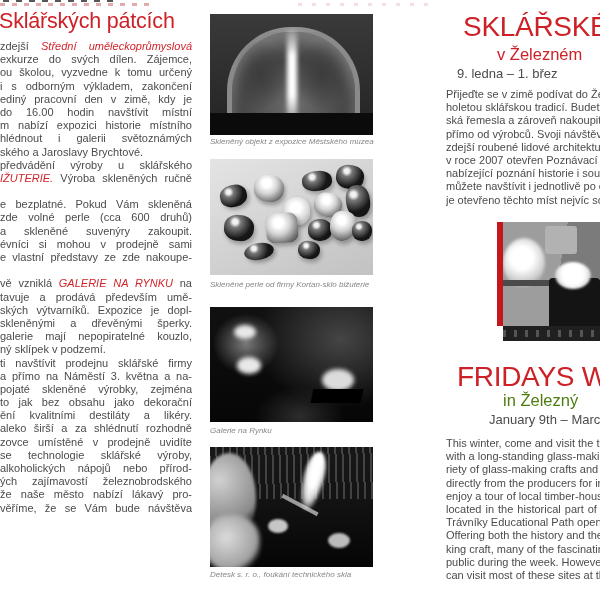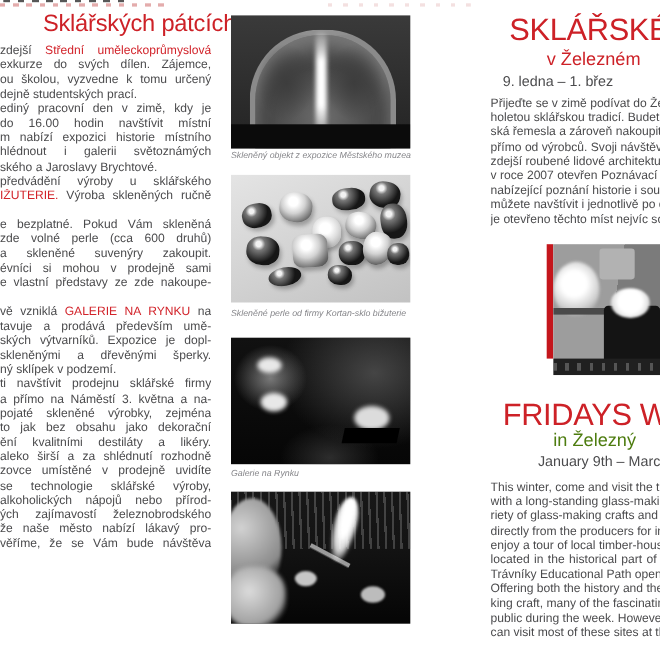--- a/index.html
+++ b/index.html
@@ -6,23 +6,23 @@
   .page{position:relative;width:600px;height:600px;background:#ffffff;overflow:hidden;
         font-family:"Liberation Sans",sans-serif;color:#4b4b4d;}
   
   .smudge1{position:absolute;left:3px;top:0;width:112px;height:2px;
     background:repeating-linear-gradient(90deg,rgba(45,45,45,.8) 0 6px,transparent 6px 13px);}
   .smudge2{position:absolute;left:0;top:3px;width:150px;height:3px;
     background:repeating-linear-gradient(90deg,rgba(200,90,90,.5) 0 5px,transparent 5px 12px);}
   .smudge3{position:absolute;left:298px;top:3px;width:130px;height:3px;opacity:.35;
     background:repeating-linear-gradient(90deg,rgba(190,80,80,.5) 0 4px,transparent 4px 14px);}
   
-  .red{color:#d2232a;}
+  .red{color:#d2232a;font-style:italic;}
   .left-title{position:absolute;left:-1px;top:9px;font-size:21.5px;letter-spacing:-.2px;
-    color:#cd2127;white-space:nowrap;padding-left:40px;}
+    color:#cd2127;white-space:nowrap;}
   .left-body{position:absolute;left:0;top:40px;width:192px;}
   .tline{font-size:11px;line-height:13.2px;height:13.2px;text-align:justify;
     text-align-last:justify;overflow:hidden;white-space:nowrap;}
   .tline.tend{text-align-last:left;}
   .gap{height:13.2px;}
   .rc .tline{width:158px;}
   .czech-body{position:absolute;left:446px;top:88px;width:158px;}
   .english-body{position:absolute;left:446px;top:437px;width:158px;}
   .cz-title{position:absolute;left:463px;top:11px;font-size:28px;letter-spacing:-.3px;
     color:#cd2127;white-space:nowrap;}
@@ -127,39 +127,40 @@
 
   <div class="smudge1"></div>
   <div class="smudge2"></div>
   <div class="smudge3"></div>
 
   <div class="left-title">Sklářských pátcích</div>
   <div class="left-body">
       <div class="tline"><span>zdejší </span><span class="red">Střední uměleckoprůmyslová</span></div>
       <div class="tline"><span>exkurze do svých dílen. Zájemce,</span></div>
       <div class="tline"><span>ou školou, vyzvedne k tomu určený</span></div>
-      <div class="tline tend"><span>dejně studentských prací.</span></div>
+      <div class="tline"><span>i s odborným výkladem, zakončení</span></div>
       <div class="tline"><span>ediný pracovní den v zimě, kdy je</span></div>
       <div class="tline"><span>do 16.00 hodin navštívit místní</span></div>
       <div class="tline"><span>m nabízí expozici historie místního</span></div>
       <div class="tline"><span>hlédnout i galerii světoznámých</span></div>
       <div class="tline tend"><span>ského a Jaroslavy Brychtové.</span></div>
       <div class="tline"><span>předvádění výroby u sklářského</span></div>
       <div class="tline"><span class="red">IŽUTERIE.</span><span> Výroba skleněných ručně</span></div>
       <div class="gap"></div>
       <div class="tline"><span>e bezplatné. Pokud Vám skleněná</span></div>
       <div class="tline"><span>zde volné perle (cca 600 druhů)</span></div>
       <div class="tline"><span>a skleněné suvenýry zakoupit.</span></div>
       <div class="tline"><span>évníci si mohou v prodejně sami</span></div>
       <div class="tline"><span>e vlastní představy ze zde nakoupe-</span></div>
       <div class="gap"></div>
       <div class="tline"><span>vě vzniklá </span><span class="red">GALERIE NA RYNKU</span><span> na</span></div>
       <div class="tline"><span>tavuje a prodává především umě-</span></div>
       <div class="tline"><span>ských výtvarníků. Expozice je dopl-</span></div>
       <div class="tline"><span>skleněnými a dřevěnými šperky.</span></div>
+      <div class="tline"><span>galerie mají nepopiratelné kouzlo,</span></div>
       <div class="tline tend"><span>ný sklípek v podzemí.</span></div>
       <div class="tline"><span>ti navštívit prodejnu sklářské firmy</span></div>
       <div class="tline"><span>a přímo na Náměstí 3. května a na-</span></div>
       <div class="tline"><span>pojaté skleněné výrobky, zejména</span></div>
       <div class="tline"><span>to jak bez obsahu jako dekorační</span></div>
       <div class="tline"><span>ění kvalitními destiláty a likéry.</span></div>
       <div class="tline"><span>aleko širší a za shlédnutí rozhodně</span></div>
       <div class="tline"><span>zovce umístěné v prodejně uvidíte</span></div>
       <div class="tline"><span>se technologie sklářské výroby,</span></div>
       <div class="tline"><span>alkoholických nápojů nebo přírod-</span></div>
@@ -205,20 +206,21 @@
 
   <div class="photo p4">
     <div class="rack"></div>
     <div class="hair"></div>
     <div class="shoulder"></div>
     <div class="tool"></div>
     <div class="flame"></div>
     <div class="hand1"></div>
     <div class="hand2"></div>
   </div>
+  <div class="caption" style="top:570px;">Detesk s. r. o., foukání technického skla</div>
 
   <div class="cz-title">SKLÁŘSKÉ</div>
   <div class="cz-sub">v Železném</div>
   <div class="cz-date">9. ledna – 1. břez</div>
   <div class="czech-body rc">
       <div class="tline"><span>Přijeďte se v zimě podívat do Želez</span></div>
       <div class="tline"><span>holetou sklářskou tradicí. Budete m</span></div>
       <div class="tline"><span>ská řemesla a zároveň nakoupit če</span></div>
       <div class="tline"><span>přímo od výrobců. Svoji návštěvu m</span></div>
       <div class="tline"><span>zdejší roubené lidové architektury, v</span></div>

